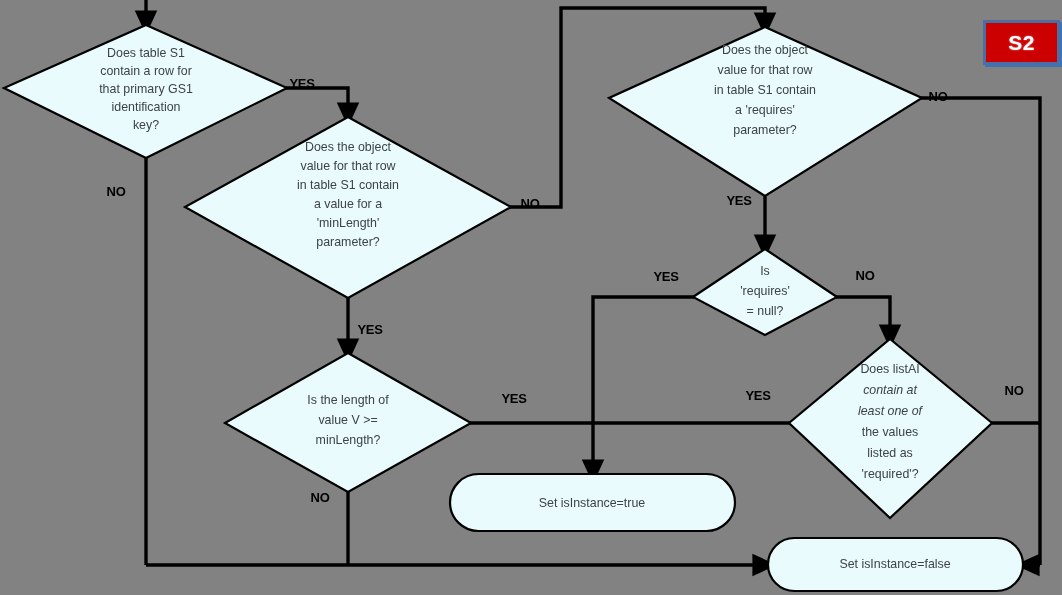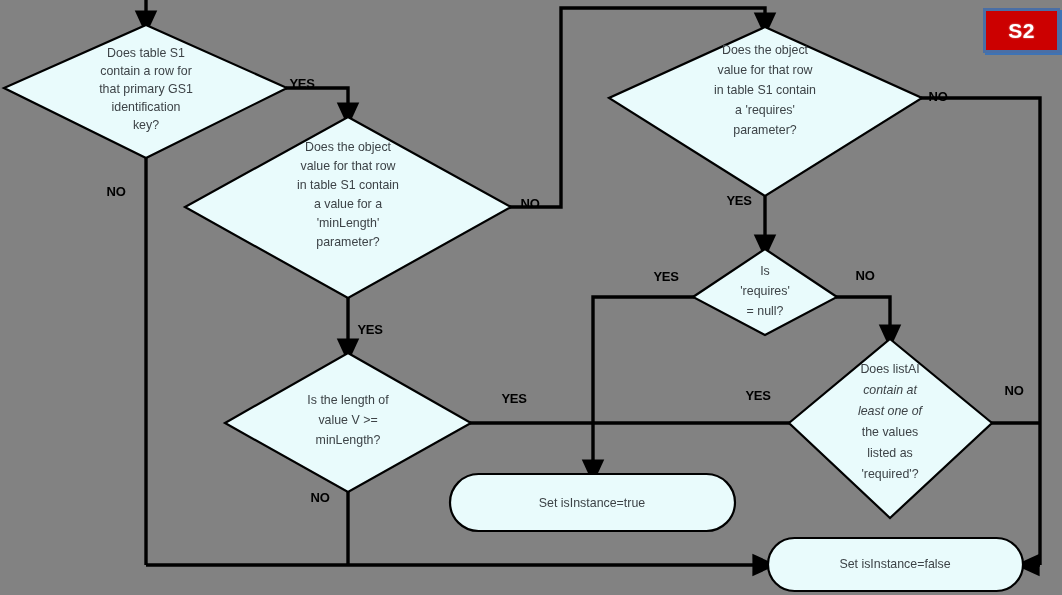--- a/index.html
+++ b/index.html
@@ -37,21 +37,21 @@
     font-family: "Liberation Sans", sans-serif;
     font-size: 13px;
     font-weight: bold;
     text-anchor: middle;
     dominant-baseline: middle;
     letter-spacing: -0.3px;
   }
   
   #badge {
     position: absolute;
-    top: 8px;
+    top: 20px;
     left: 983px;
     width: 77px;
     height: 45px;
     box-sizing: border-box;
     background: #cc0000;
     border: 3px solid #4a6fa5;
     display: flex;
     align-items: center;
     justify-content: center;
     box-shadow: 2px 2px 0 #3e73b5;

